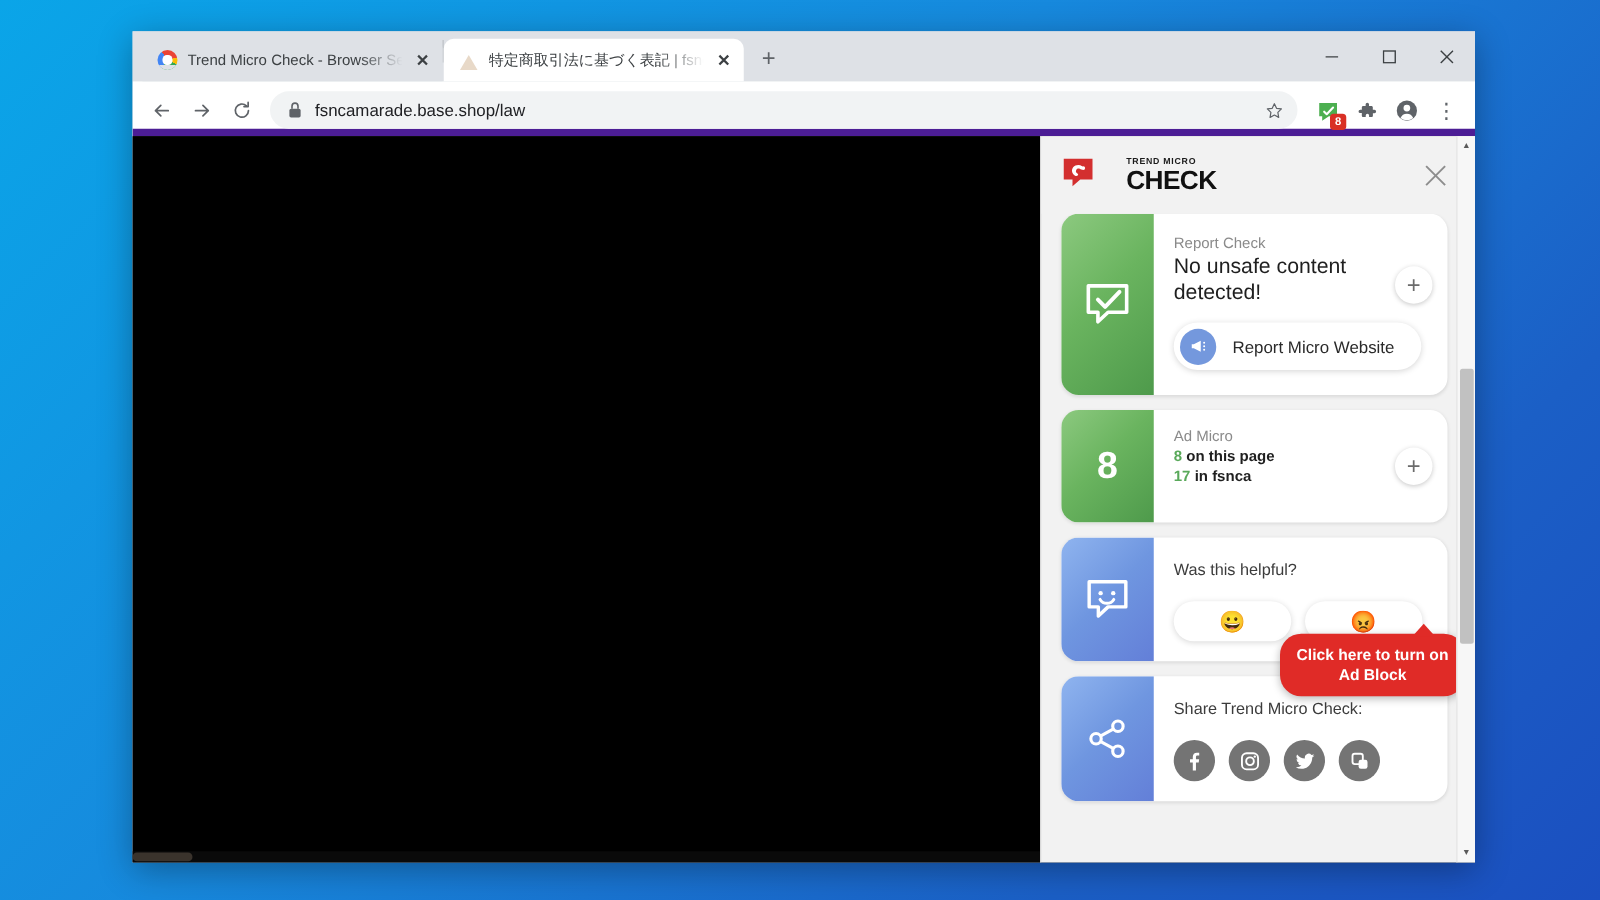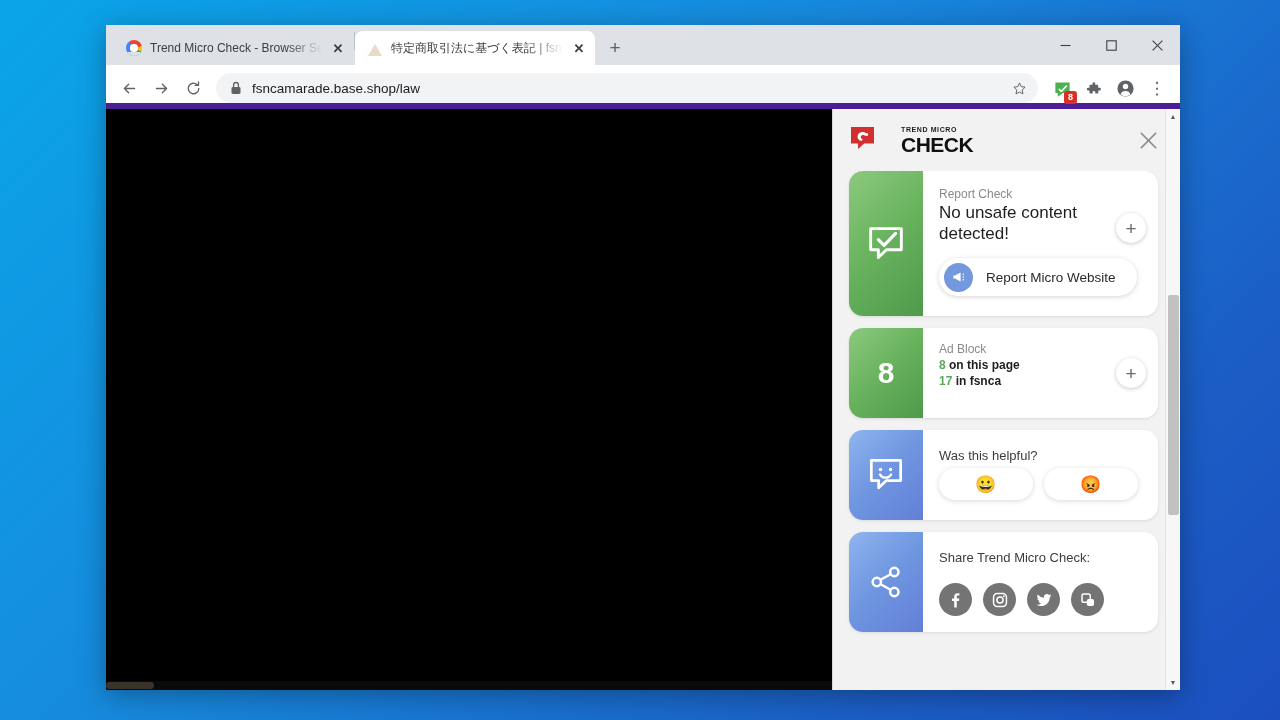--- a/index.html
+++ b/index.html
@@ -293,21 +293,21 @@
     background: #7498dd;
     display: flex; align-items: center; justify-content: center;
     color: #fff;
   }
   .report-txt { font-size: 13.5px; color: #2a2a2a; }
 
   .tile-num { font-size: 30px; font-weight: 700; }
   .adblock-line { font-size: 12px; font-weight: 700; color: #1f1f1f; line-height: 1.3; }
   .adblock-line .num { color: #59a95a; }
 
-  .helpful-q { font-size: 13px; color: #3c3c3c; margin-bottom: 5px; }
+  .helpful-q { font-size: 13px; color: #3c3c3c; margin-bottom: 18px; }
   .emoji-row { display: flex; gap: 11px; }
   .emoji-btn {
     width: 94px; height: 32px;
     background: #fff;
     border-radius: 16px;
     box-shadow: 0 1px 5px rgba(0,0,0,0.16);
     display: flex; align-items: center; justify-content: center;
     font-size: 17px;
   }
   .share-label { font-size: 13px; color: #3c3c3c; margin-bottom: 18px; }
@@ -530,21 +530,21 @@
             </div>
             <div class="plus-btn" style="top:42px;transform:none;">+</div>
           </div>
         </div>
 
         <div class="card" style="min-height:90px;">
           <div class="card-tile tile-green">
             <span class="tile-num">8</span>
           </div>
           <div class="card-body" style="padding-top:14px;">
-            <div class="card-label">Ad Block</div>
+            <div class="card-label">Ad Micro</div>
             <div class="adblock-line">
               <span class="num">8</span>
               <span>on this page</span>
             </div>
             <div class="adblock-line">
               <span class="num">17</span>
               <span>in fsnca</span>
             </div>
             <div class="plus-btn">+</div>
           </div>
@@ -603,20 +603,21 @@
                   <rect x="4" y="4" width="11" height="11" rx="2.4" fill="none" stroke="#fff" stroke-width="2"></rect>
                   <rect x="10.5" y="10.5" width="9.5" height="9.5" rx="2.4" fill="#fff"></rect>
                 </svg>
               </span>
             </div>
           </div>
         </div>
 
       </div>
 
+      <div class="tooltip">Click here to turn on Ad Block</div>
 
       <div class="panel-scrollbar">
         <div class="arrow">▲</div>
         <div class="track">
           <div class="thumb"></div>
         </div>
         <div class="arrow">▼</div>
       </div>
 
     </div>

